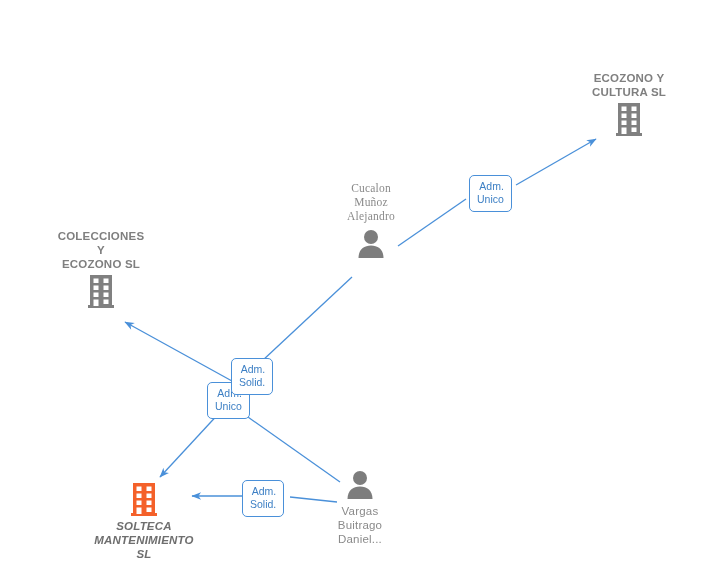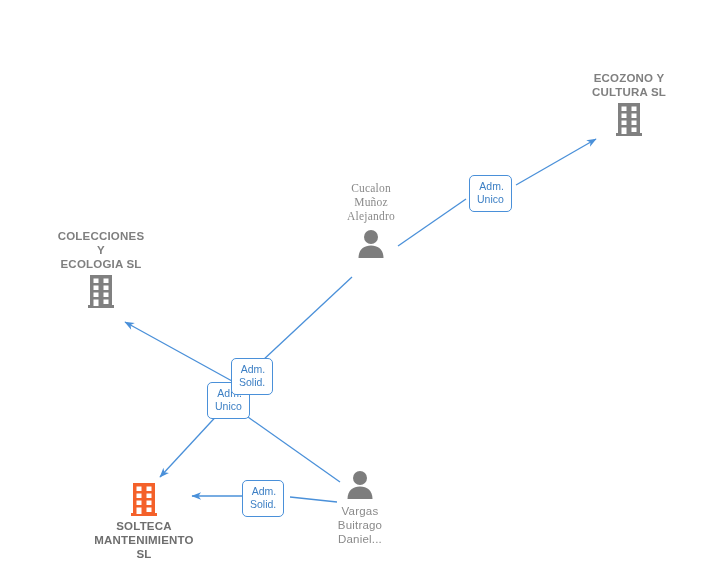--- a/index.html
+++ b/index.html
@@ -35,20 +35,21 @@
     color: #7f7f7f;
     letter-spacing: 0.2px;
     white-space: pre-line;
   }
   .node-label.company {
     font-weight: bold;
   }
   .node-label.main {
     font-weight: bold;
     color: #6e6e6e;
+    font-style: italic;
   }
   .node-label.person {
     font-weight: normal;
     color: #8a8a8a;
   }
   .icon-wrap {
     display: flex;
     justify-content: center;
     align-items: center;
     height: 40px;
@@ -133,21 +134,21 @@
         <rect x="17.5" y="19.5" width="5" height="4.5" fill="#ffffff"></rect>
         <rect x="7.5" y="26.5" width="5" height="6.5" fill="#ffffff"></rect>
         <rect x="17.5" y="26.5" width="5" height="4.5" fill="#ffffff"></rect>
       </svg>
     </div>
   </div>
 
   <div class="node" style="left:101px; top:202px;">
     <div class="node-label company">COLECCIONES
 Y
-ECOLOGIA  SL</div>
+ECOZONO  SL</div>
     <div class="icon-wrap">
       <svg width="30" height="36" viewBox="0 0 30 36" xmlns="http://www.w3.org/2000/svg">
         <rect x="4" y="2" width="22" height="31" fill="#808080"></rect>
         <rect x="2" y="32" width="26" height="3" fill="#808080"></rect>
         <rect x="7.5" y="5.5" width="5" height="4.5" fill="#ffffff"></rect>
         <rect x="17.5" y="5.5" width="5" height="4.5" fill="#ffffff"></rect>
         <rect x="7.5" y="12.5" width="5" height="4.5" fill="#ffffff"></rect>
         <rect x="17.5" y="12.5" width="5" height="4.5" fill="#ffffff"></rect>
         <rect x="7.5" y="19.5" width="5" height="4.5" fill="#ffffff"></rect>
         <rect x="17.5" y="19.5" width="5" height="4.5" fill="#ffffff"></rect>

